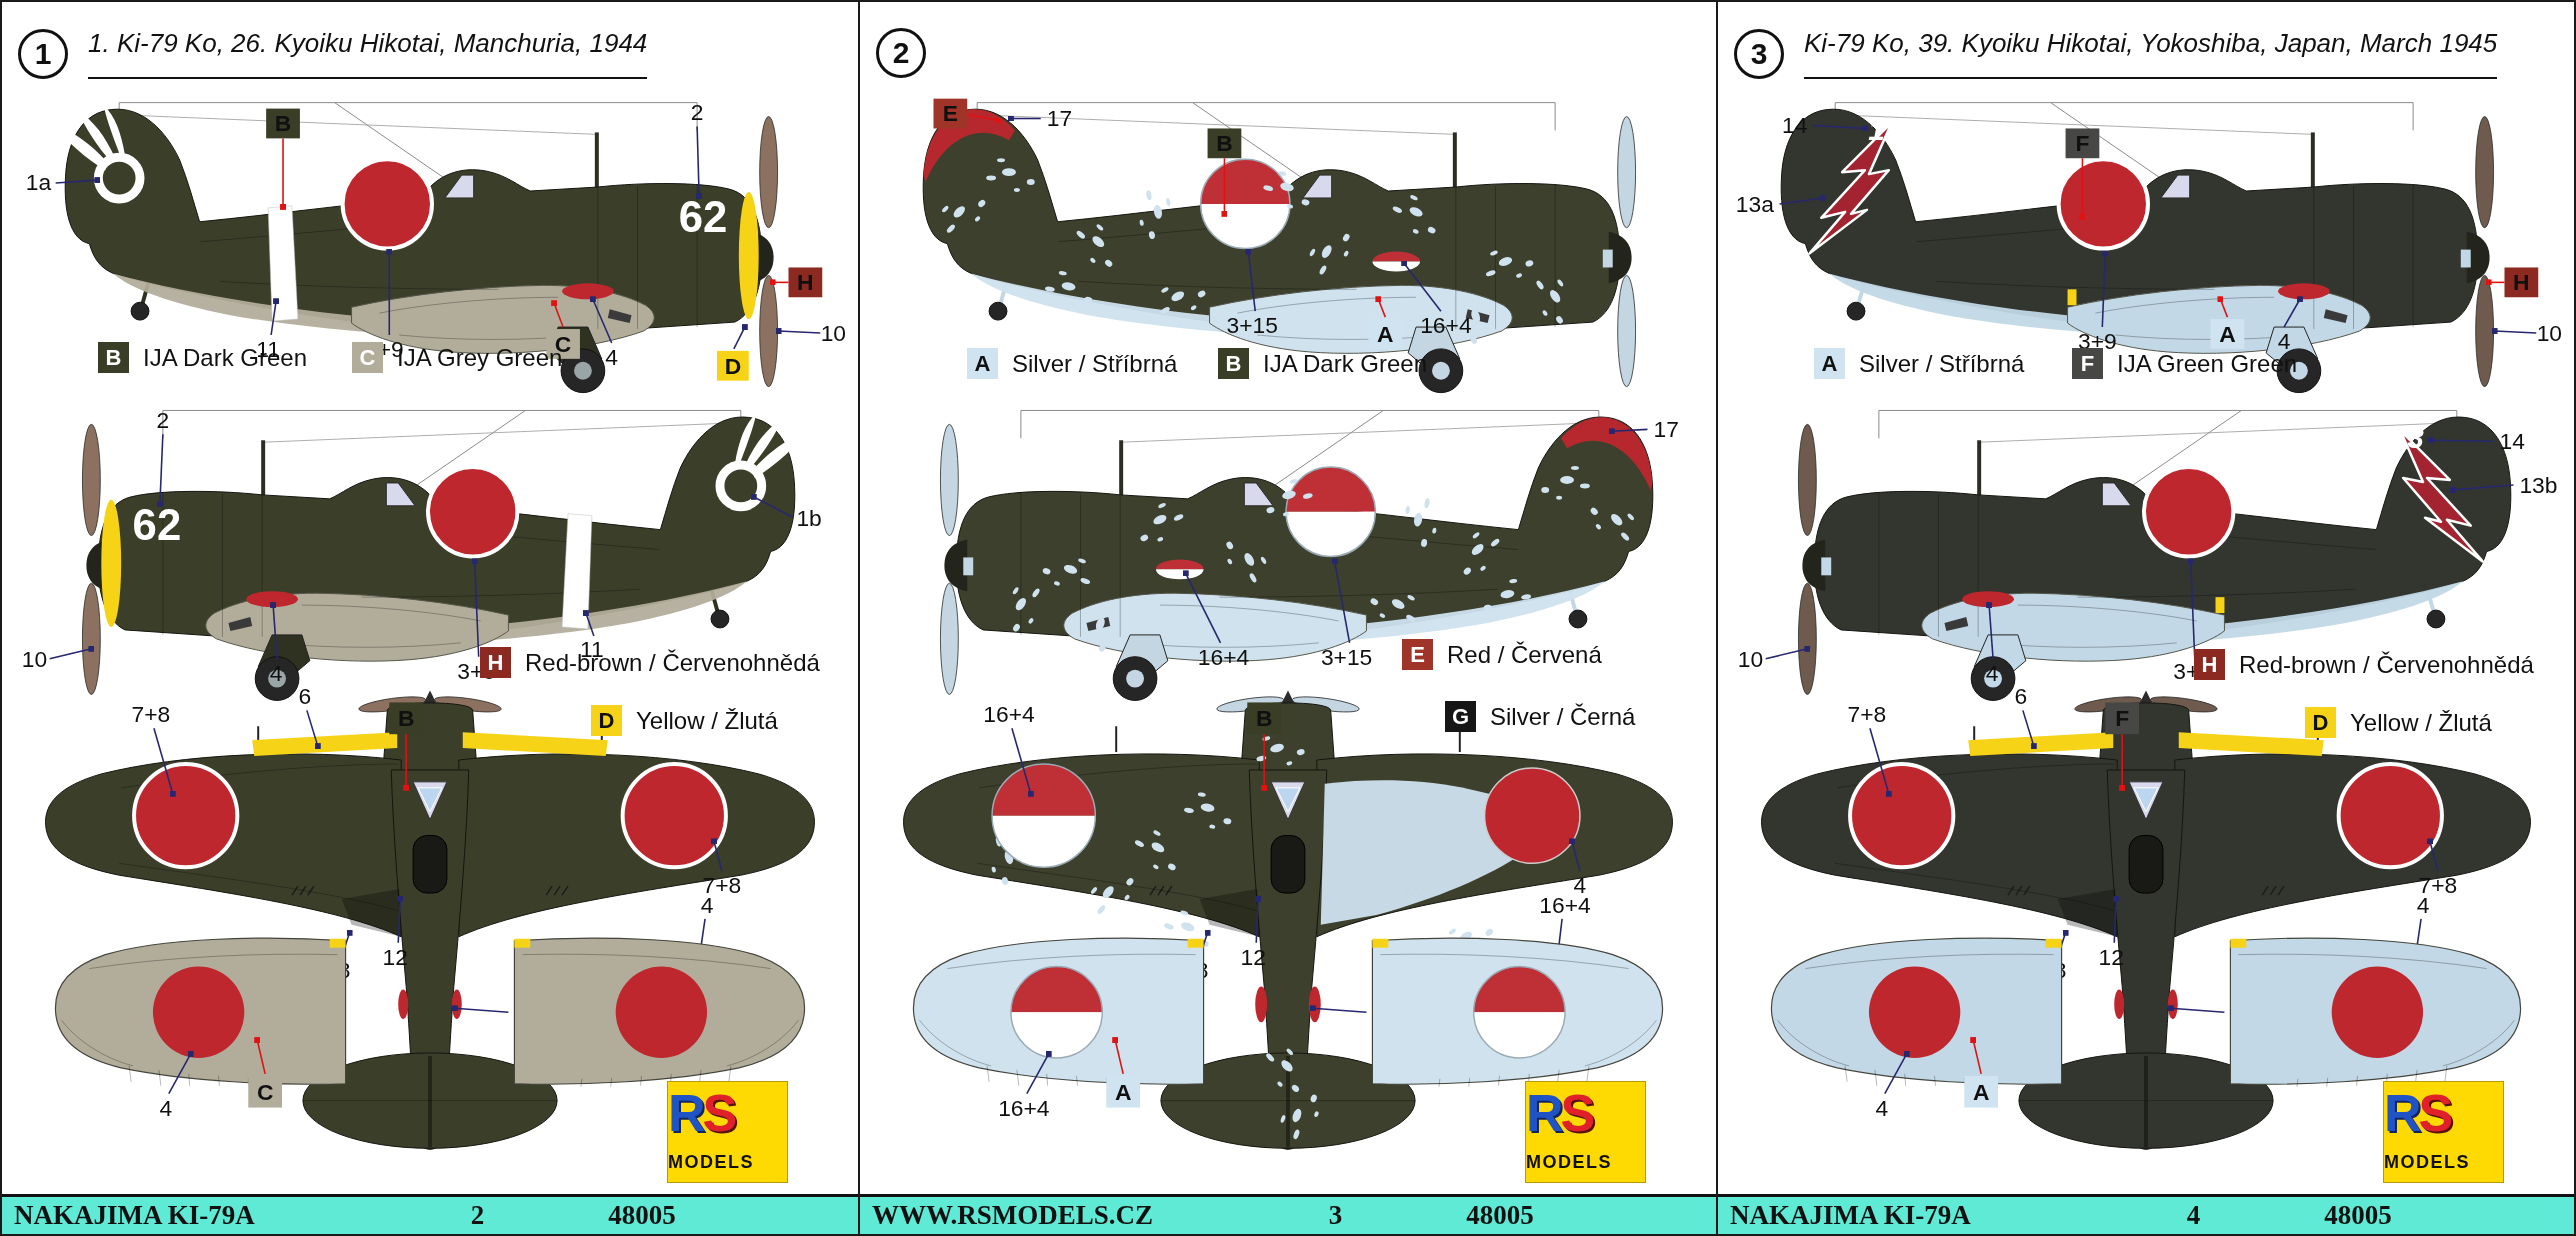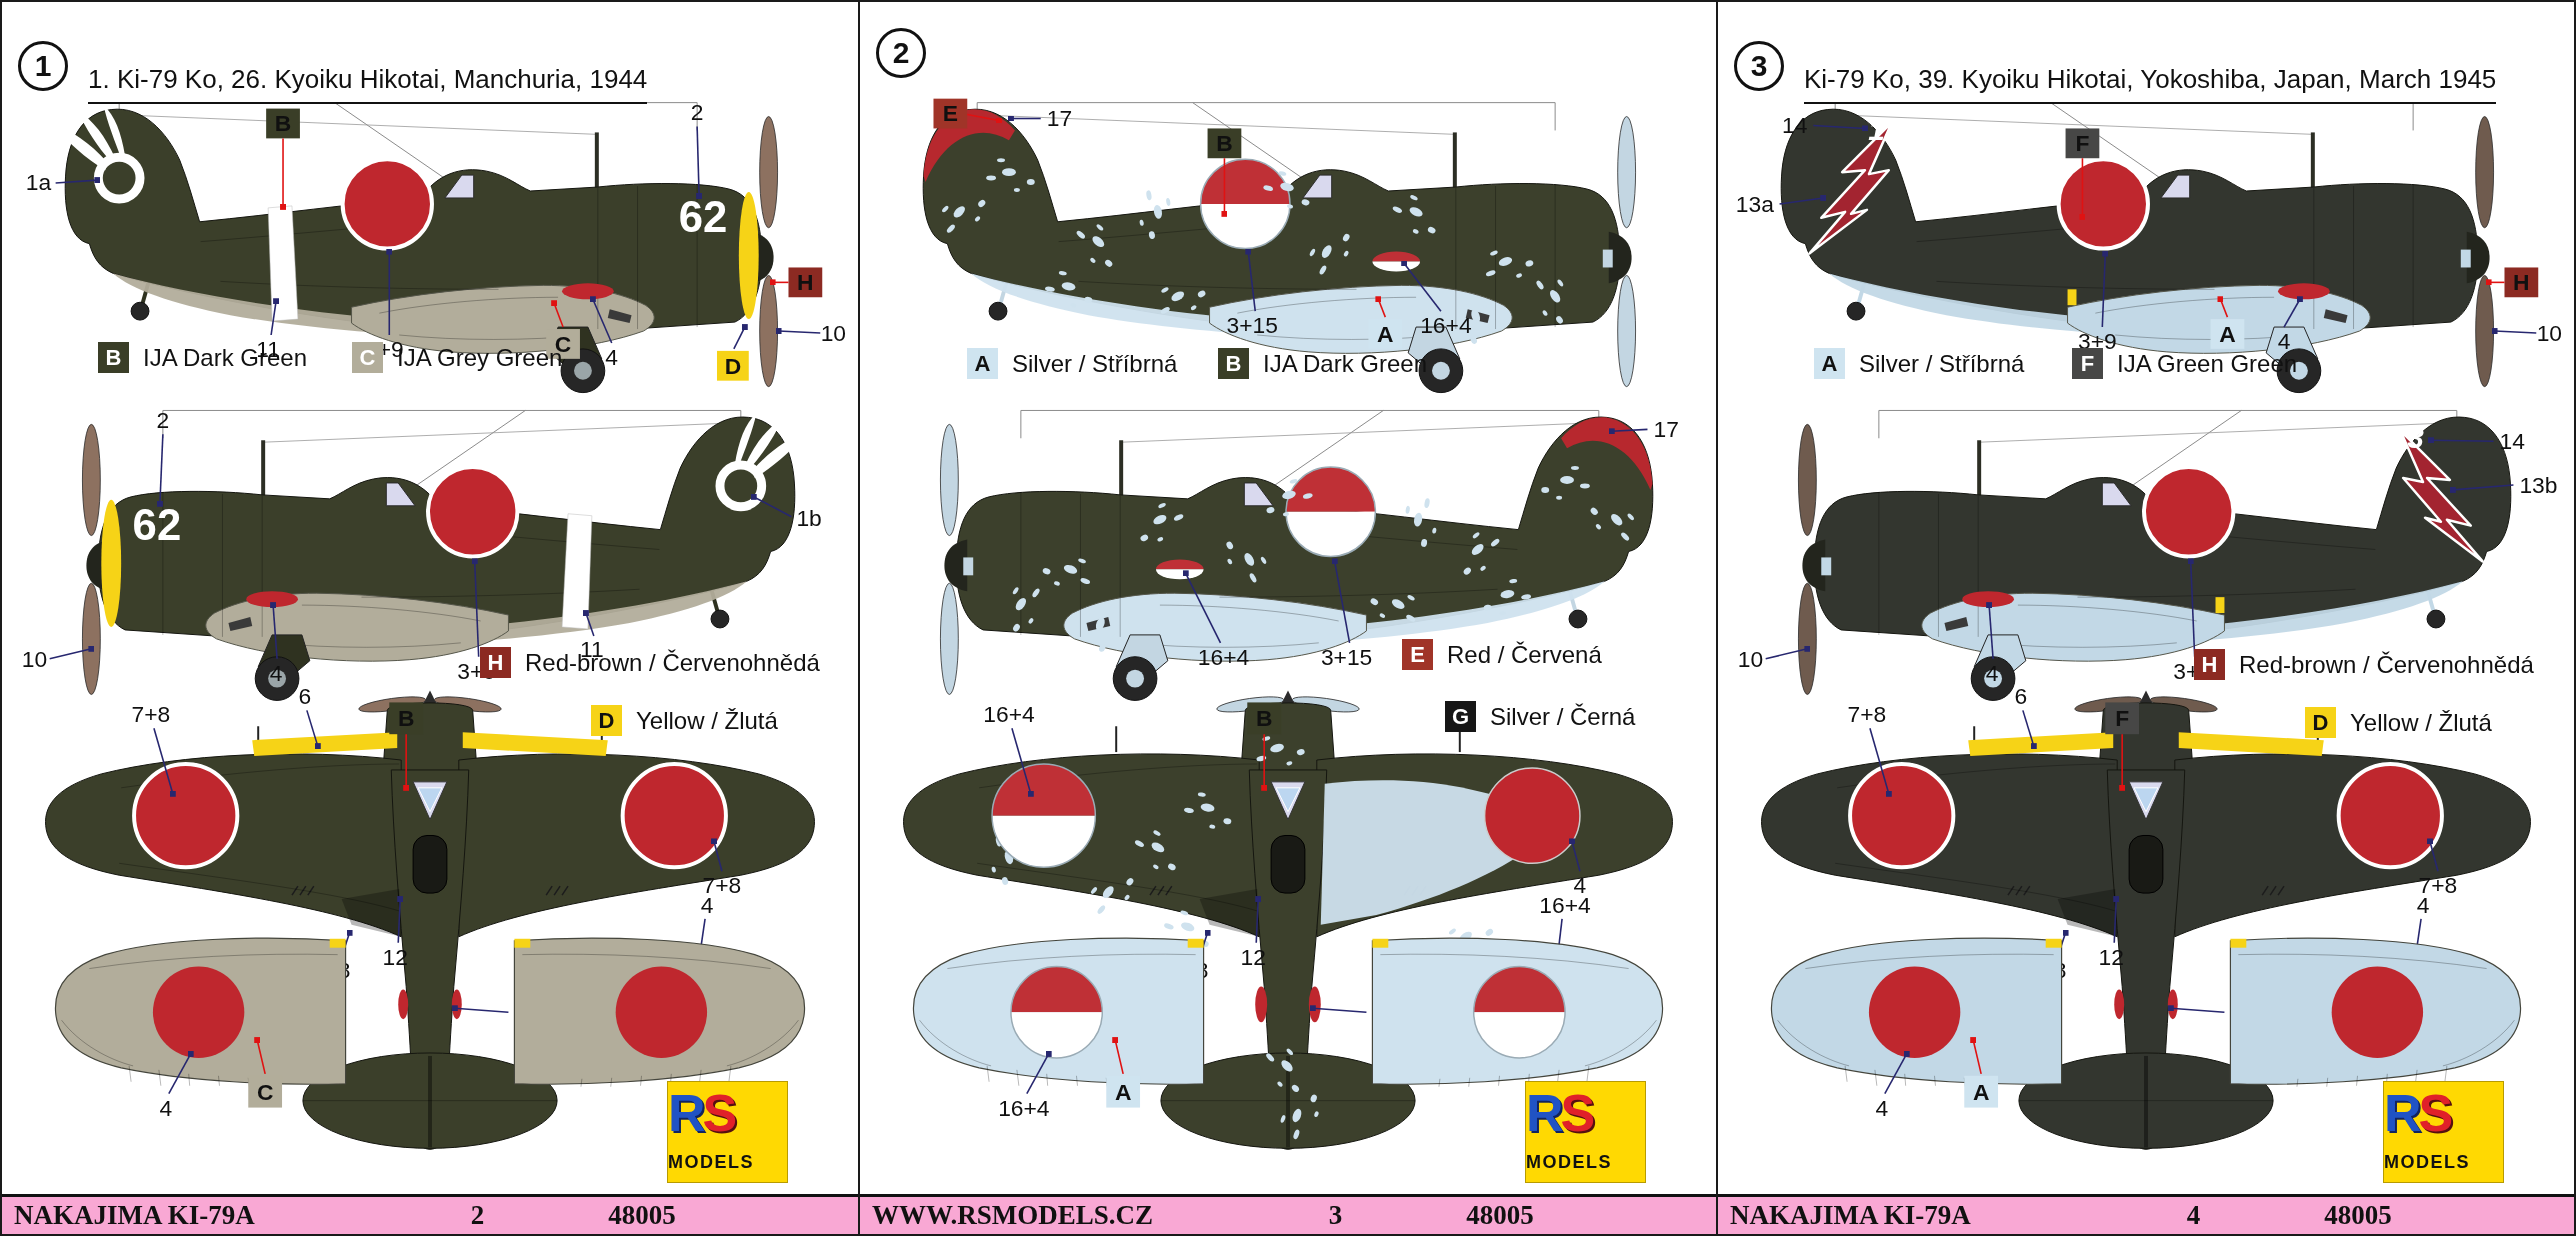--- a/index.html
+++ b/index.html
@@ -2,28 +2,28 @@
 <html><head>
 <meta charset="utf-8">
 <style>
   html,body{margin:0;padding:0;background:#fff;font-family:"Liberation Sans",sans-serif;}
   .sheet{width:2576px;height:1236px;border:2px solid #1a1a1a;box-sizing:border-box;display:flex;background:#fff;}
   .panel{position:relative;flex:1 1 0;overflow:hidden;}
   .panel+.panel{border-left:2px solid #1a1a1a;}
   .art{position:absolute;left:0;top:0;width:100%;height:1236px;}
   .hdr{position:absolute;top:26px;left:16px;right:10px;display:flex;align-items:center;gap:20px;z-index:3;}
   .cnum{width:44px;height:44px;border:3px solid #111;border-radius:50%;display:flex;align-items:center;justify-content:center;font-size:30px;font-weight:bold;color:#111;flex:none;}
-  .ttl{font-size:26px;color:#111;border-bottom:2px solid #111;padding-bottom:7px;white-space:nowrap;margin-top:36px;}
+  .ttl{font-style:italic;font-size:26px;color:#111;border-bottom:2px solid #111;padding-bottom:18px;white-space:nowrap;}
   .lg{position:absolute;display:flex;align-items:center;gap:14px;font-size:24px;color:#111;z-index:3;}
   .chip{width:31px;height:31px;display:flex;align-items:center;justify-content:center;font-weight:bold;font-size:22px;flex:none;}
   .cA{background:#cfe4f0;color:#111}.cB{background:#3a3e27;color:#fff}
   .cC{background:#b2ad9a;color:#fff}.cD{background:#f6d317;color:#111}
   .cE{background:#a03428;color:#fff}.cF{background:#474746;color:#fff}
   .cG{background:#161616;color:#fff}.cH{background:#8c2a22;color:#fff}
-  .footer{position:absolute;left:0;right:0;bottom:0;height:37px;border-top:3px solid #111;display:flex;align-items:center;padding:0 12px;font-family:"Liberation Serif",serif;font-weight:bold;font-size:27px;color:#111;background:#f9a8d4;z-index:4;gap:12px;}
+  .footer{position:absolute;left:0;right:0;bottom:0;height:37px;border-top:3px solid #111;display:flex;align-items:center;padding:0 12px;font-family:"Liberation Serif",serif;font-weight:bold;font-size:27px;color:#111;background:#5eead4;z-index:4;gap:12px;}
   .fl{flex:1.4;text-align:left}.fc{flex:1;text-align:center}.fr{flex:1;text-align:left}
   .rslogo{position:absolute;left:665px;top:1079px;width:119px;height:100px;background:#ffd902;border:1px solid #b89b00;display:flex;flex-direction:column;justify-content:center;z-index:3;}
   .rs{font-size:52px;font-weight:bold;line-height:.85;letter-spacing:-3px;}
   .rs .r{color:#2053c4;text-shadow:2px 2px 0 #12245e;}
   .rs .s{color:#e02129;text-shadow:2px 2px 0 #551010;}
   .models{font-size:18px;font-weight:bold;letter-spacing:1.5px;color:#111;margin-top:17px;}
   
   .lb text{font-size:23px;fill:#101010;}
   .lb .mid{text-anchor:middle}.lb .end{text-anchor:end}
   line.nv{stroke:#27276f;stroke-width:1.6;marker-end:url(#mqn);}

